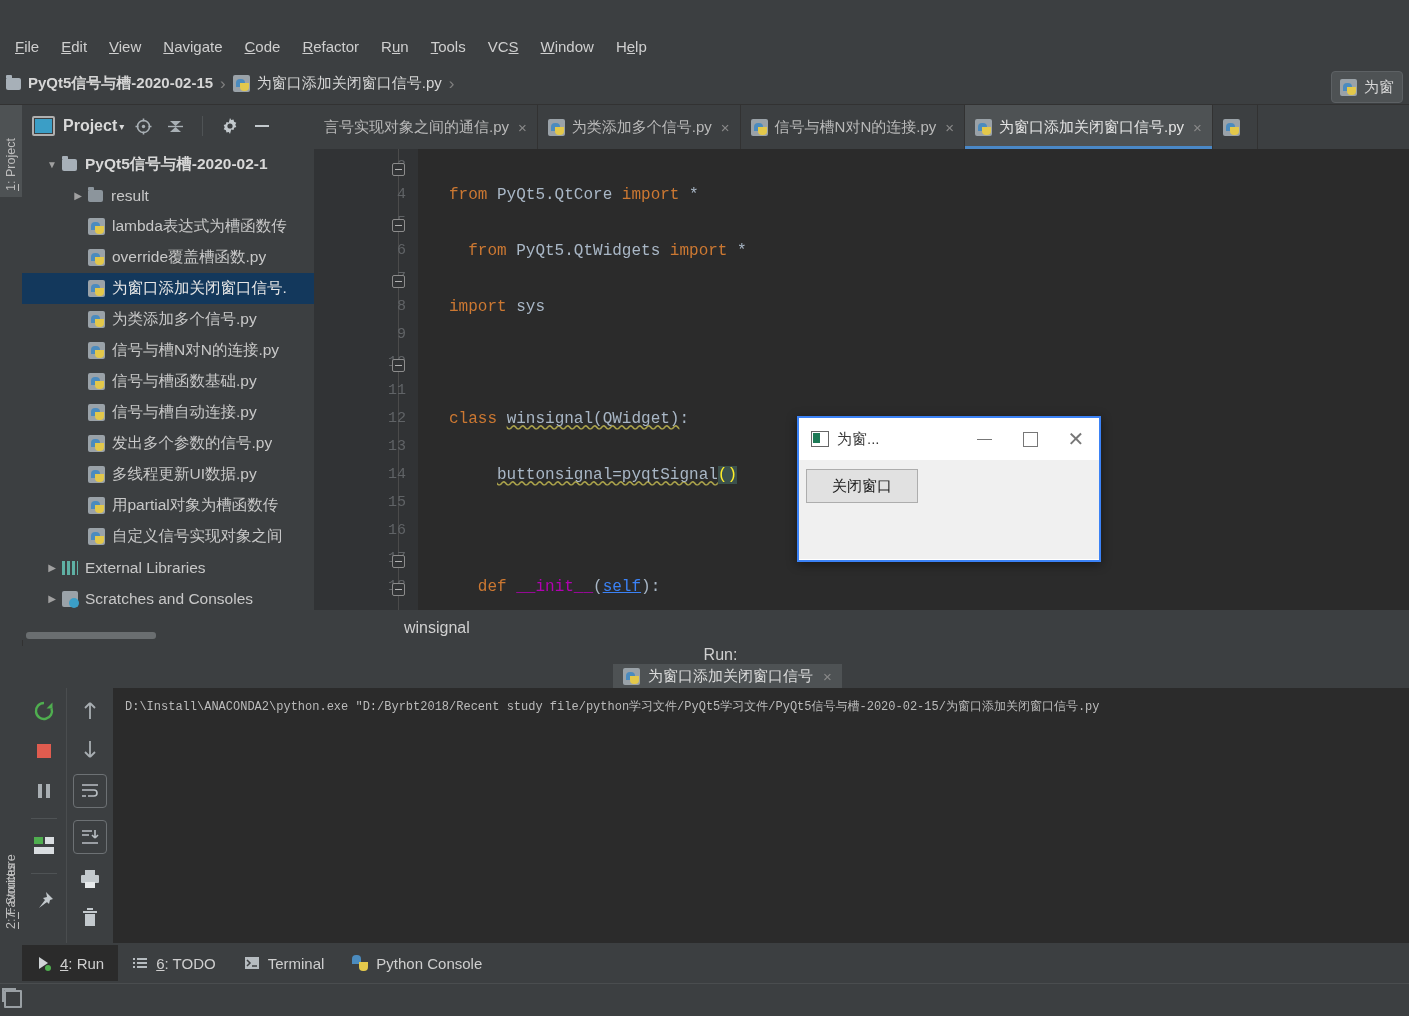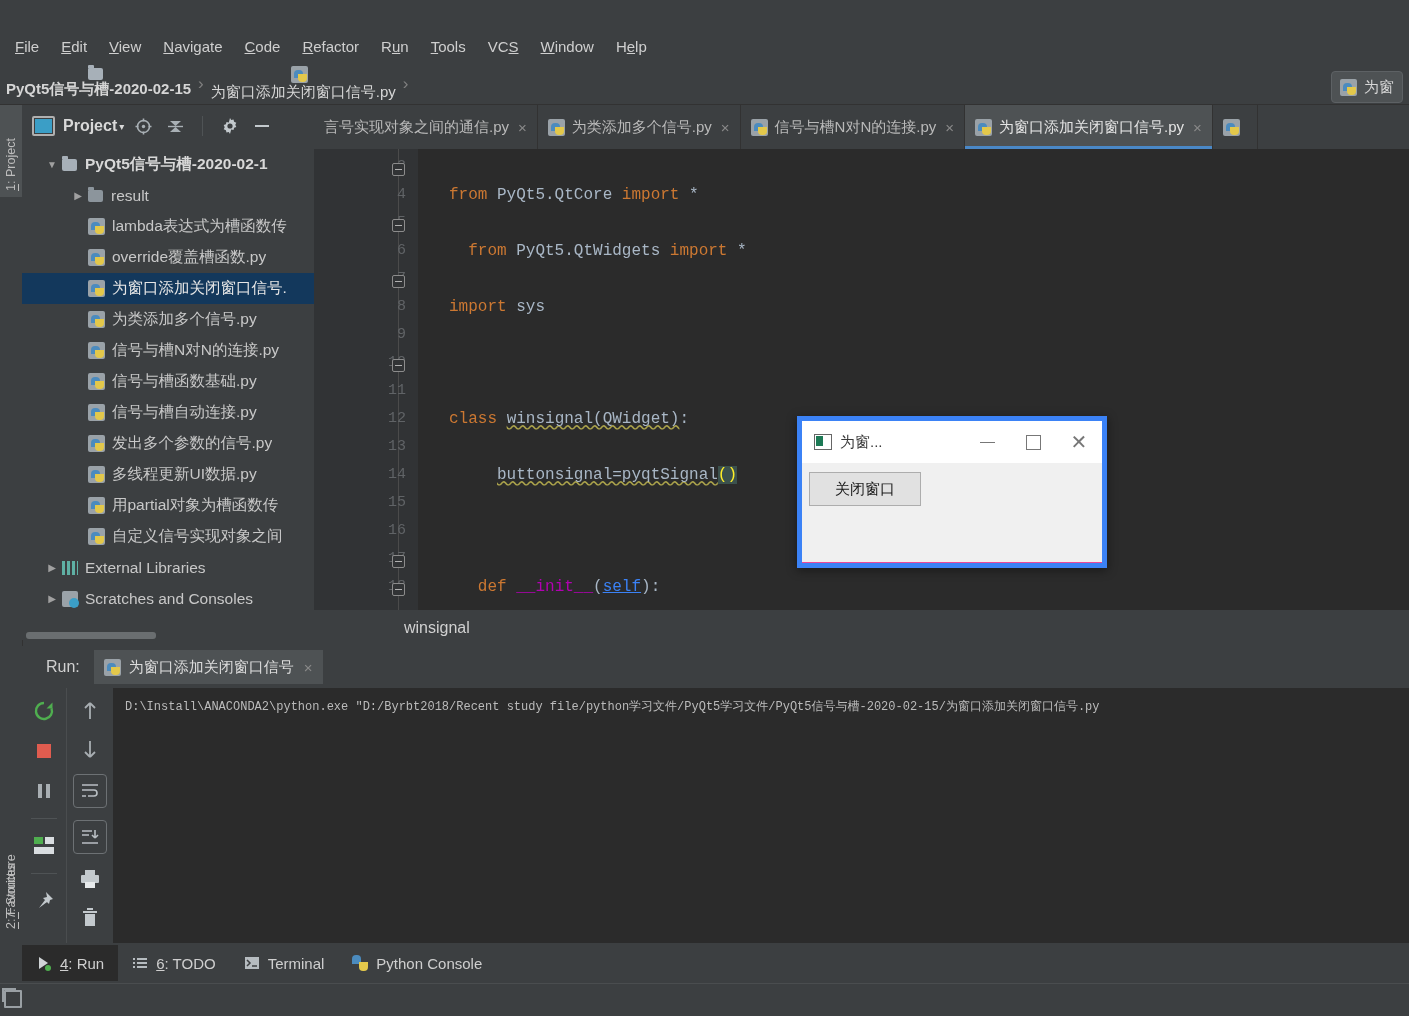--- a/index.html
+++ b/index.html
@@ -37,21 +37,21 @@
     white-space:nowrap;
   }
   .menu-item .mn{text-decoration:underline;}
 
   
   .navbar{
     position:absolute;left:0;top:63px;width:1409px;height:42px;
     background:#3c3f41;display:flex;align-items:center;
     padding-left:6px;box-sizing:border-box;border-bottom:1px solid #323232;
   }
-  .crumb{display:flex;align-items:center;font-size:15px;color:#d6d6d6;flex-direction:column;}
+  .crumb{display:flex;align-items:center;font-size:15px;color:#d6d6d6;}
   .crumb.bold{font-weight:bold;}
   .crumb-sep{color:#808080;margin:0 7px;font-size:17px;}
   .ico-folder{
     width:15px;height:12px;margin-right:7px;flex:0 0 auto;
     background:#a7b0b8;border-radius:1px 2px 2px 2px;position:relative;
   }
   .ico-folder:after{content:"";position:absolute;left:0;top:-3px;width:6px;height:3px;background:#a7b0b8;border-radius:1px 1px 0 0;}
   .ico-py{
     width:16px;height:16px;margin-right:7px;flex:0 0 auto;position:relative;
   }
@@ -178,21 +178,21 @@
   
   .editor-breadcrumb{
     position:absolute;left:314px;top:610px;width:1095px;height:36px;
     background:#3c3f41;display:flex;align-items:center;padding-left:90px;
     box-sizing:border-box;font-size:16px;color:#d0d0d0;
   }
 
   
   .qtwin{
     position:absolute;left:797px;top:416px;width:300px;height:142px;
-    background:#ec4899;border:5px solid #3b82f6;box-shadow:0 2px 10px rgba(0,0,0,.45);
+    background:#ffffff;border:2px solid #3b82f6;box-shadow:0 2px 10px rgba(0,0,0,.45);
   }
   .qtwin-title{
     height:42px;background:#ffffff;display:flex;align-items:center;
     font-size:15px;color:#3a3a3a;
   }
   .qt-ico{width:16px;height:14px;margin:0 8px 0 12px;border:1px solid #666;background:#fff;position:relative;flex:0 0 auto;}
   .qt-ico:after{content:"";position:absolute;left:1px;top:1px;width:7px;height:10px;background:#1d7a56;}
   .qt-title-text{flex:0 0 auto;}
   .qt-btns{margin-left:auto;display:flex;align-items:center;height:42px;}
   .qt-btn{width:46px;height:42px;display:flex;align-items:center;justify-content:center;color:#777;font-size:16px;}
@@ -203,21 +203,21 @@
     position:absolute;left:7px;top:9px;width:110px;height:32px;
     background:#e1e1e1;border:1px solid #adadad;
     display:flex;align-items:center;justify-content:center;
     font-size:15px;color:#1a1a1a;
   }
 
   
   .runwin{
     position:absolute;left:22px;top:646px;width:1387px;height:297px;background:#3c3f41;
   }
-  .run-head{height:42px;display:flex;align-items:center;padding-left:24px;box-sizing:border-box;}
+  .run-head{height:42px;display:flex;align-items:center;padding-left:24px;box-sizing:border-box;flex-direction:column;}
   .run-label{font-size:16px;color:#d0d0d0;margin-right:14px;}
   .run-tab{
     display:flex;align-items:center;height:34px;padding:0 10px;
     background:#4e5254;font-size:15px;color:#dcdcdc;border-radius:0;
   }
   .run-tab .tabclose{margin-left:10px;color:#8a8a8a;}
   .run-body{position:absolute;left:0;top:42px;width:1387px;height:255px;background:#3c3f41;display:flex;}
   .run-toolbar{width:44px;background:#3c3f41;padding-top:10px;display:flex;flex-direction:column;align-items:center;gap:14px;}
   .run-toolbar2{width:46px;background:#3c3f41;padding-top:10px;display:flex;flex-direction:column;align-items:center;gap:12px;border-left:1px solid #4a4d4f;}
   .rt-btn{width:26px;height:26px;display:flex;align-items:center;justify-content:center;color:#a8aeb2;}

